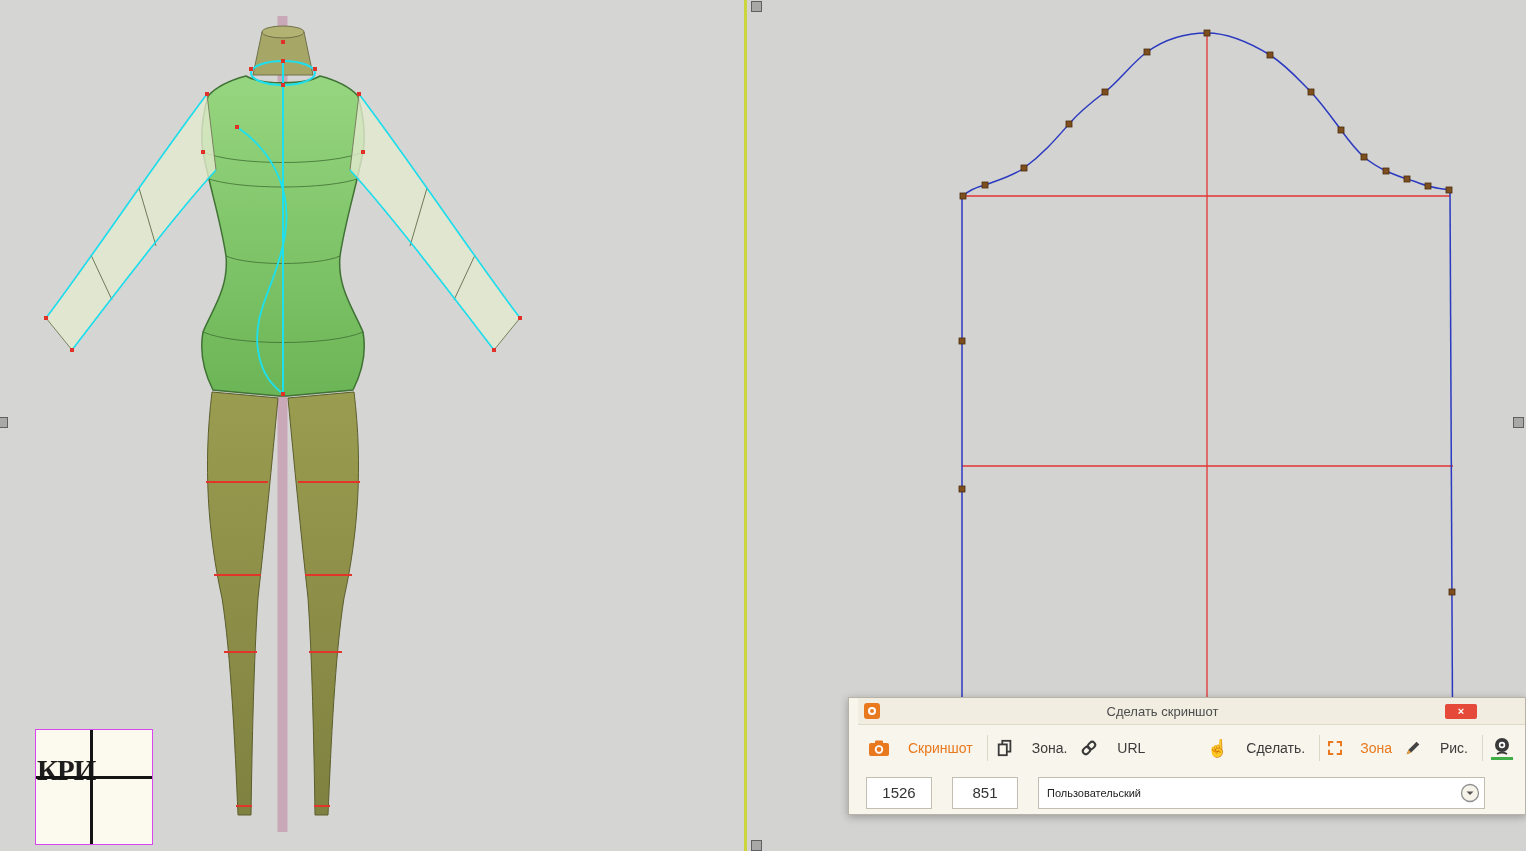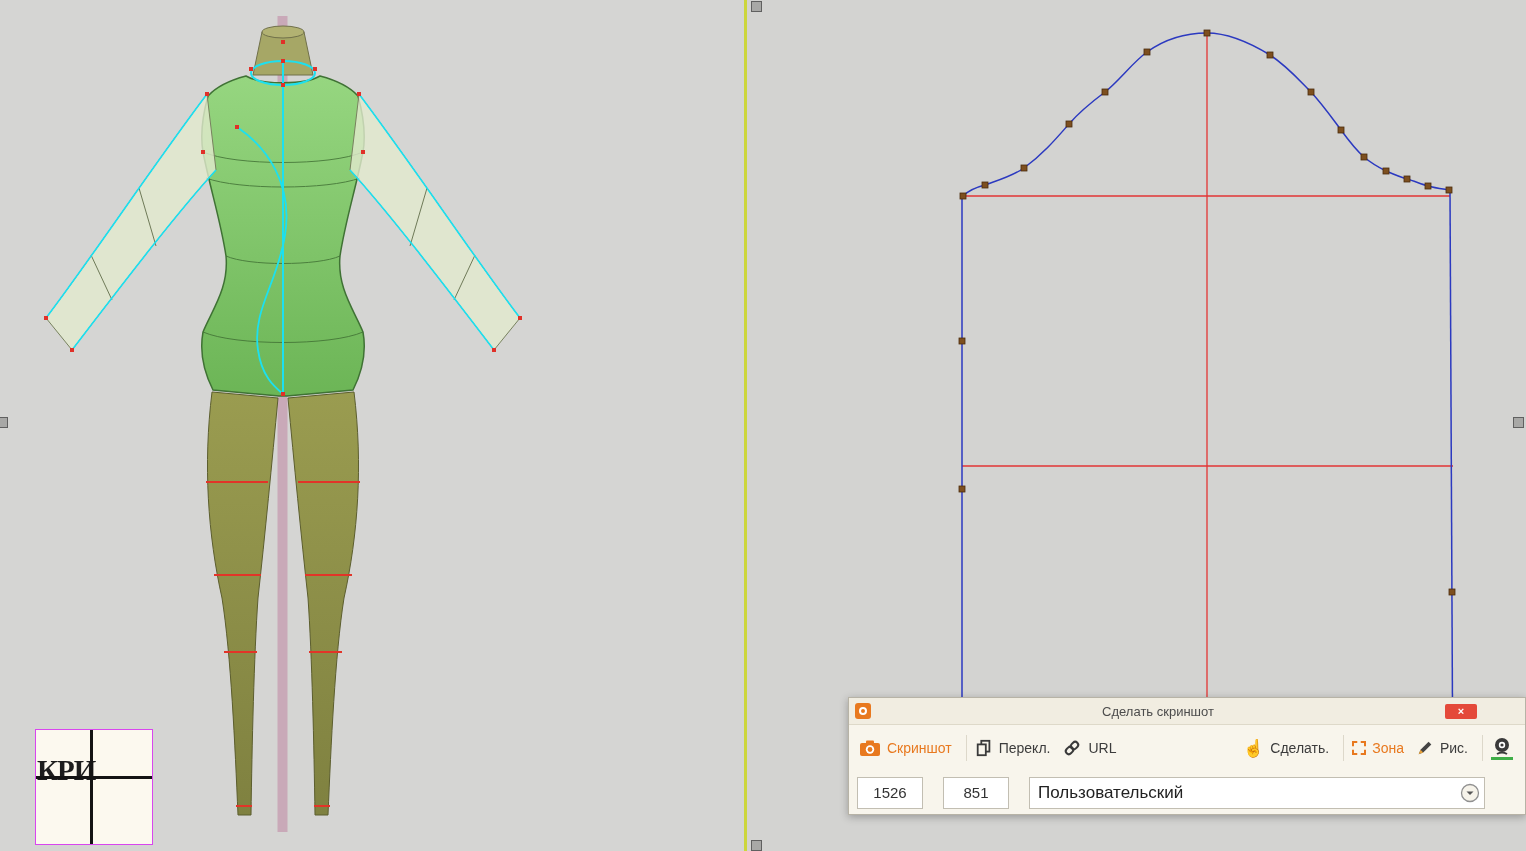--- a/index.html
+++ b/index.html
@@ -21,43 +21,43 @@
   #handle-left{left:-3px;top:417px;}
   #handle-right{left:1513px;top:417px;}
 
   
   #minimap{position:absolute;left:35px;top:729px;width:118px;height:116px;background:#fcf9ef;border:1px solid #d946ef;box-sizing:border-box;overflow:hidden;z-index:5;font-family:Liberation Serif, serif;}
   #minimap .vline{position:absolute;left:54px;top:0;width:3px;height:100%;background:#141414;}
   #minimap .hline{position:absolute;left:0;top:46px;width:100%;height:3px;background:#141414;}
   #minimap .mm-label{position:absolute;left:1px;top:24px;font-size:29px;font-weight:bold;color:#1d1d1d;letter-spacing:-1px;}
 
   
-  #dialog{position:absolute;left:848px;top:697px;width:678px;height:118px;background:#f8f5ec;border:1px solid #b7b3a6;box-sizing:border-box;box-shadow:0 2px 8px rgba(0,0,0,.28);z-index:30;}
+  #dialog{position:absolute;left:848px;top:697px;width:678px;height:118px;background:#f8f5ec;border:1px solid #b7b3a6;box-sizing:border-box;box-shadow:0 2px 8px rgba(0,0,0,.28);z-index:30;padding-left:9px;}
   .titlebar{height:27px;background:#f1ede1;border-bottom:1px solid #ded9c9;display:flex;align-items:center;padding:0 6px;box-sizing:border-box;}
   .app-icon{width:16px;height:16px;border-radius:3px;background:#e8791f;position:relative;flex:0 0 auto;}
   .app-icon::after{content:"";position:absolute;left:4px;top:4px;width:8px;height:8px;border-radius:50%;border:2px solid #fff;box-sizing:border-box;}
   .title-text{flex:1;text-align:center;font-size:13px;color:#4c4c4c;}
   .close-btn{width:32px;height:15px;background:#e4493a;border-radius:2px;color:#fff;font-size:11px;line-height:15px;text-align:center;font-weight:bold;cursor:pointer;flex:0 0 auto;}
   .title-spacer{width:42px;flex:0 0 auto;}
 
   .toolbar{height:46px;display:flex;align-items:center;padding:0 10px;box-sizing:border-box;}
-  .tool{display:flex;align-items:center;gap:6px;margin-right:12px;cursor:pointer;font-size:14px;color:#3c3c3c;white-space:nowrap;}
+  .tool{display:flex;align-items:center;gap:18px;margin-right:12px;cursor:pointer;font-size:14px;color:#3c3c3c;white-space:nowrap;}
   .tool .lbl{line-height:1;}
   .tool.orange .lbl{color:#e8791f;}
   .vdiv{width:1px;height:26px;background:#ddd8ca;margin:0 8px 0 2px;}
   .tspacer{flex:1;}
   .zone-box{width:14px;height:14px;border:2px dashed #e8791f;box-sizing:border-box;}
   .hand-glyph{font-size:17px;color:#222;line-height:1;}
   .webcam-wrap{display:flex;flex-direction:column;align-items:center;gap:2px;cursor:pointer;margin-right:2px;}
   .webcam-under{width:22px;height:3px;background:#3fae47;}
 
   .bottombar{height:43px;display:flex;align-items:center;padding:0 8px;box-sizing:border-box;gap:20px;}
   input.size{width:66px;height:32px;text-align:center;font-size:15px;border:1px solid #c2beb2;background:#fff;color:#333;box-sizing:border-box;font-family:"Liberation Sans",sans-serif;}
   .preset-wrap{flex:1;position:relative;height:32px;margin-right:32px;}
-  input.preset{width:100%;height:100%;border:1px solid #c2beb2;background:#fff;color:#222;padding:0 30px 0 8px;font-size:17px;box-sizing:border-box;font-family:"Liberation Sans",sans-serif;}
+  input.preset{width:100%;height:100%;border:1px solid #c2beb2;background:#fff;color:#222;padding:0 30px 0 8px;font-size:11px;box-sizing:border-box;font-family:"Liberation Sans",sans-serif;}
   .dd-icon{position:absolute;right:5px;top:6px;width:20px;height:20px;cursor:pointer;}
 </style>
 </head>
 <body>
 
 <div id="left-canvas" class="canvas">
   <svg width="744" height="851" viewBox="0 0 744 851">
     <defs>
       <linearGradient id="torsoGrad" x1="0" y1="0" x2="0" y2="1">
         <stop offset="0" stop-color="#96d680"></stop>
@@ -213,21 +213,21 @@
       </svg>
       <span class="lbl">Скриншот</span>
     </div>
     <div class="vdiv"></div>
 
     <div class="tool">
       <svg width="18" height="18" viewBox="0 0 20 20">
         <rect x="7" y="2" width="9" height="12" fill="none" stroke="#3a3a3a" stroke-width="2"></rect>
         <rect x="3" y="6" width="9" height="12" fill="#f8f5ec" stroke="#3a3a3a" stroke-width="2"></rect>
       </svg>
-      <span class="lbl">Перекл.</span>
+      <span class="lbl">Зона.</span>
     </div>
 
     <div class="tool">
       <svg width="20" height="20" viewBox="0 0 20 20">
         <g transform="rotate(-45 10 10)" stroke="#3a3a3a" stroke-width="2" fill="none">
           <rect x="2.5" y="7" width="8" height="6" rx="3"></rect>
           <rect x="9.5" y="7" width="8" height="6" rx="3"></rect>
         </g>
       </svg>
       <span class="lbl">URL</span>

